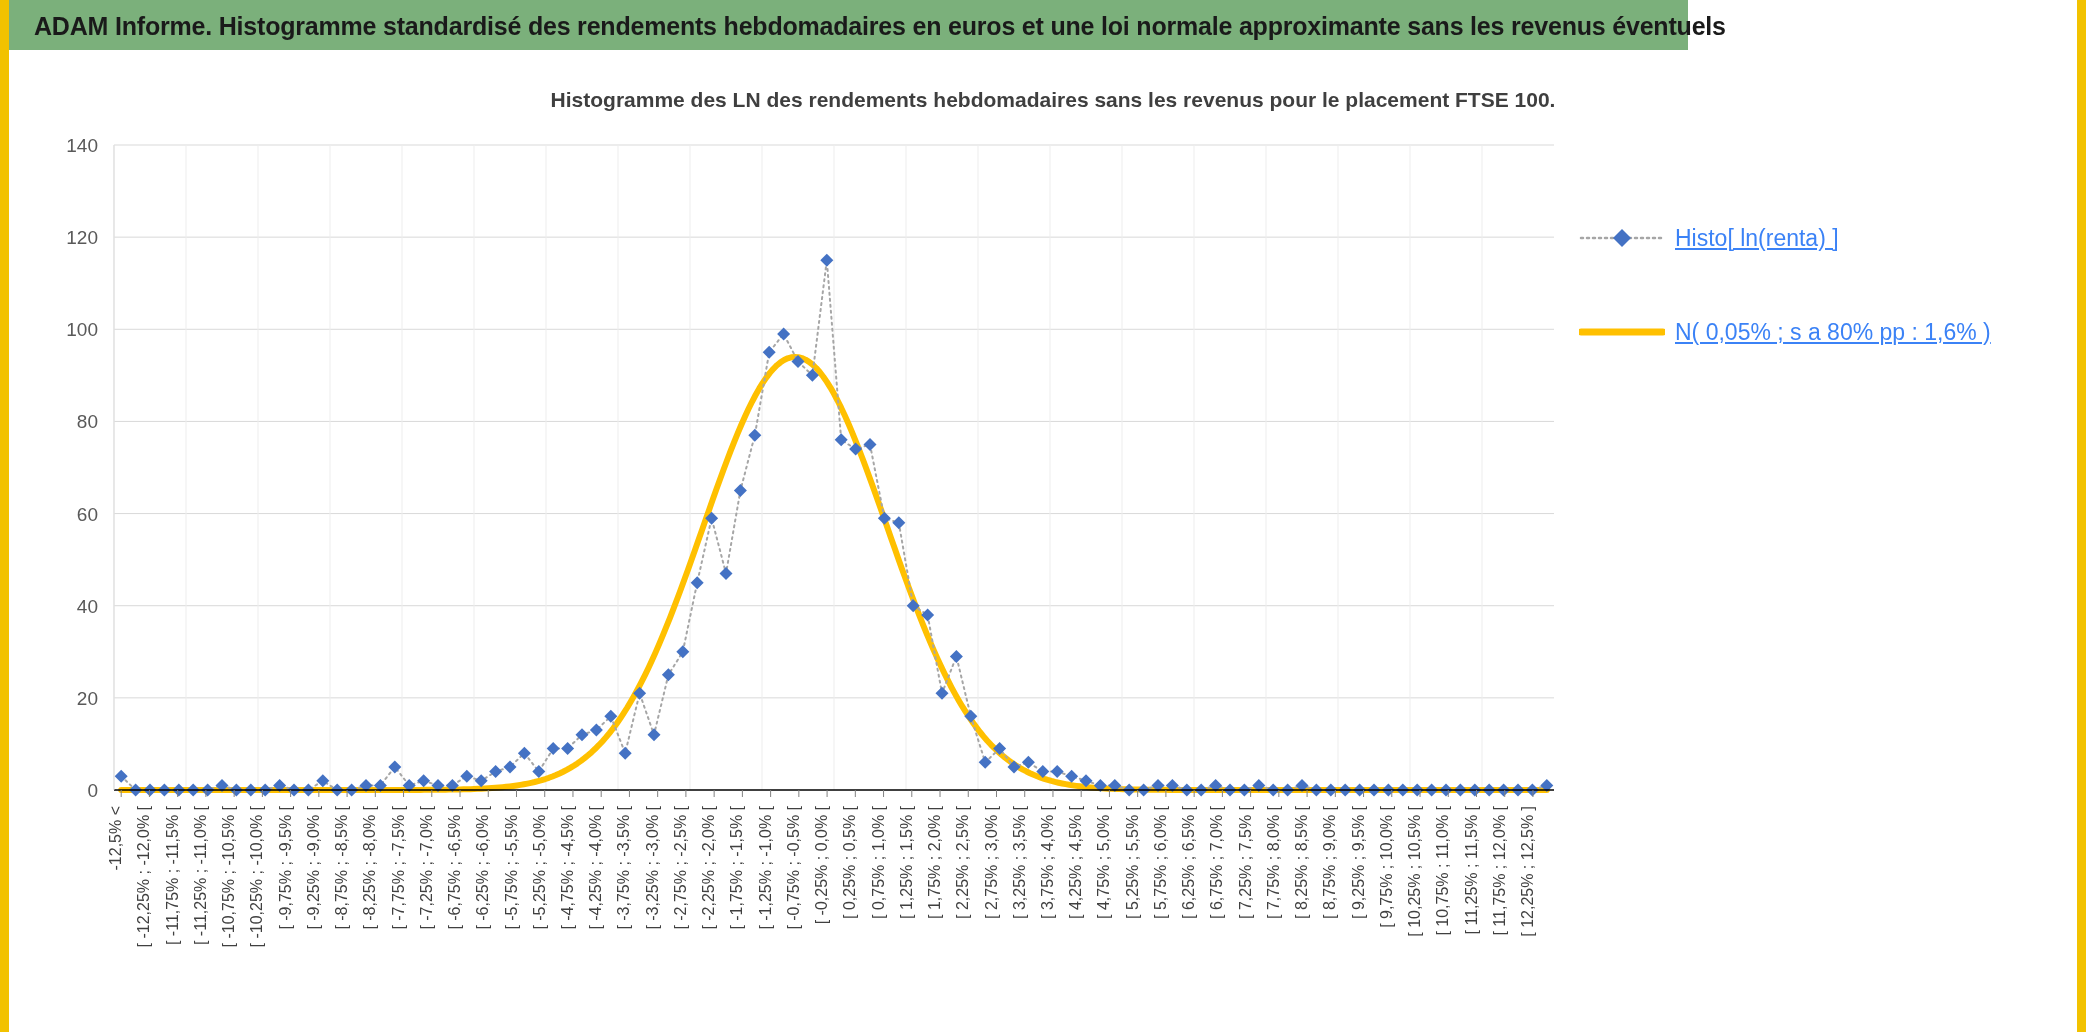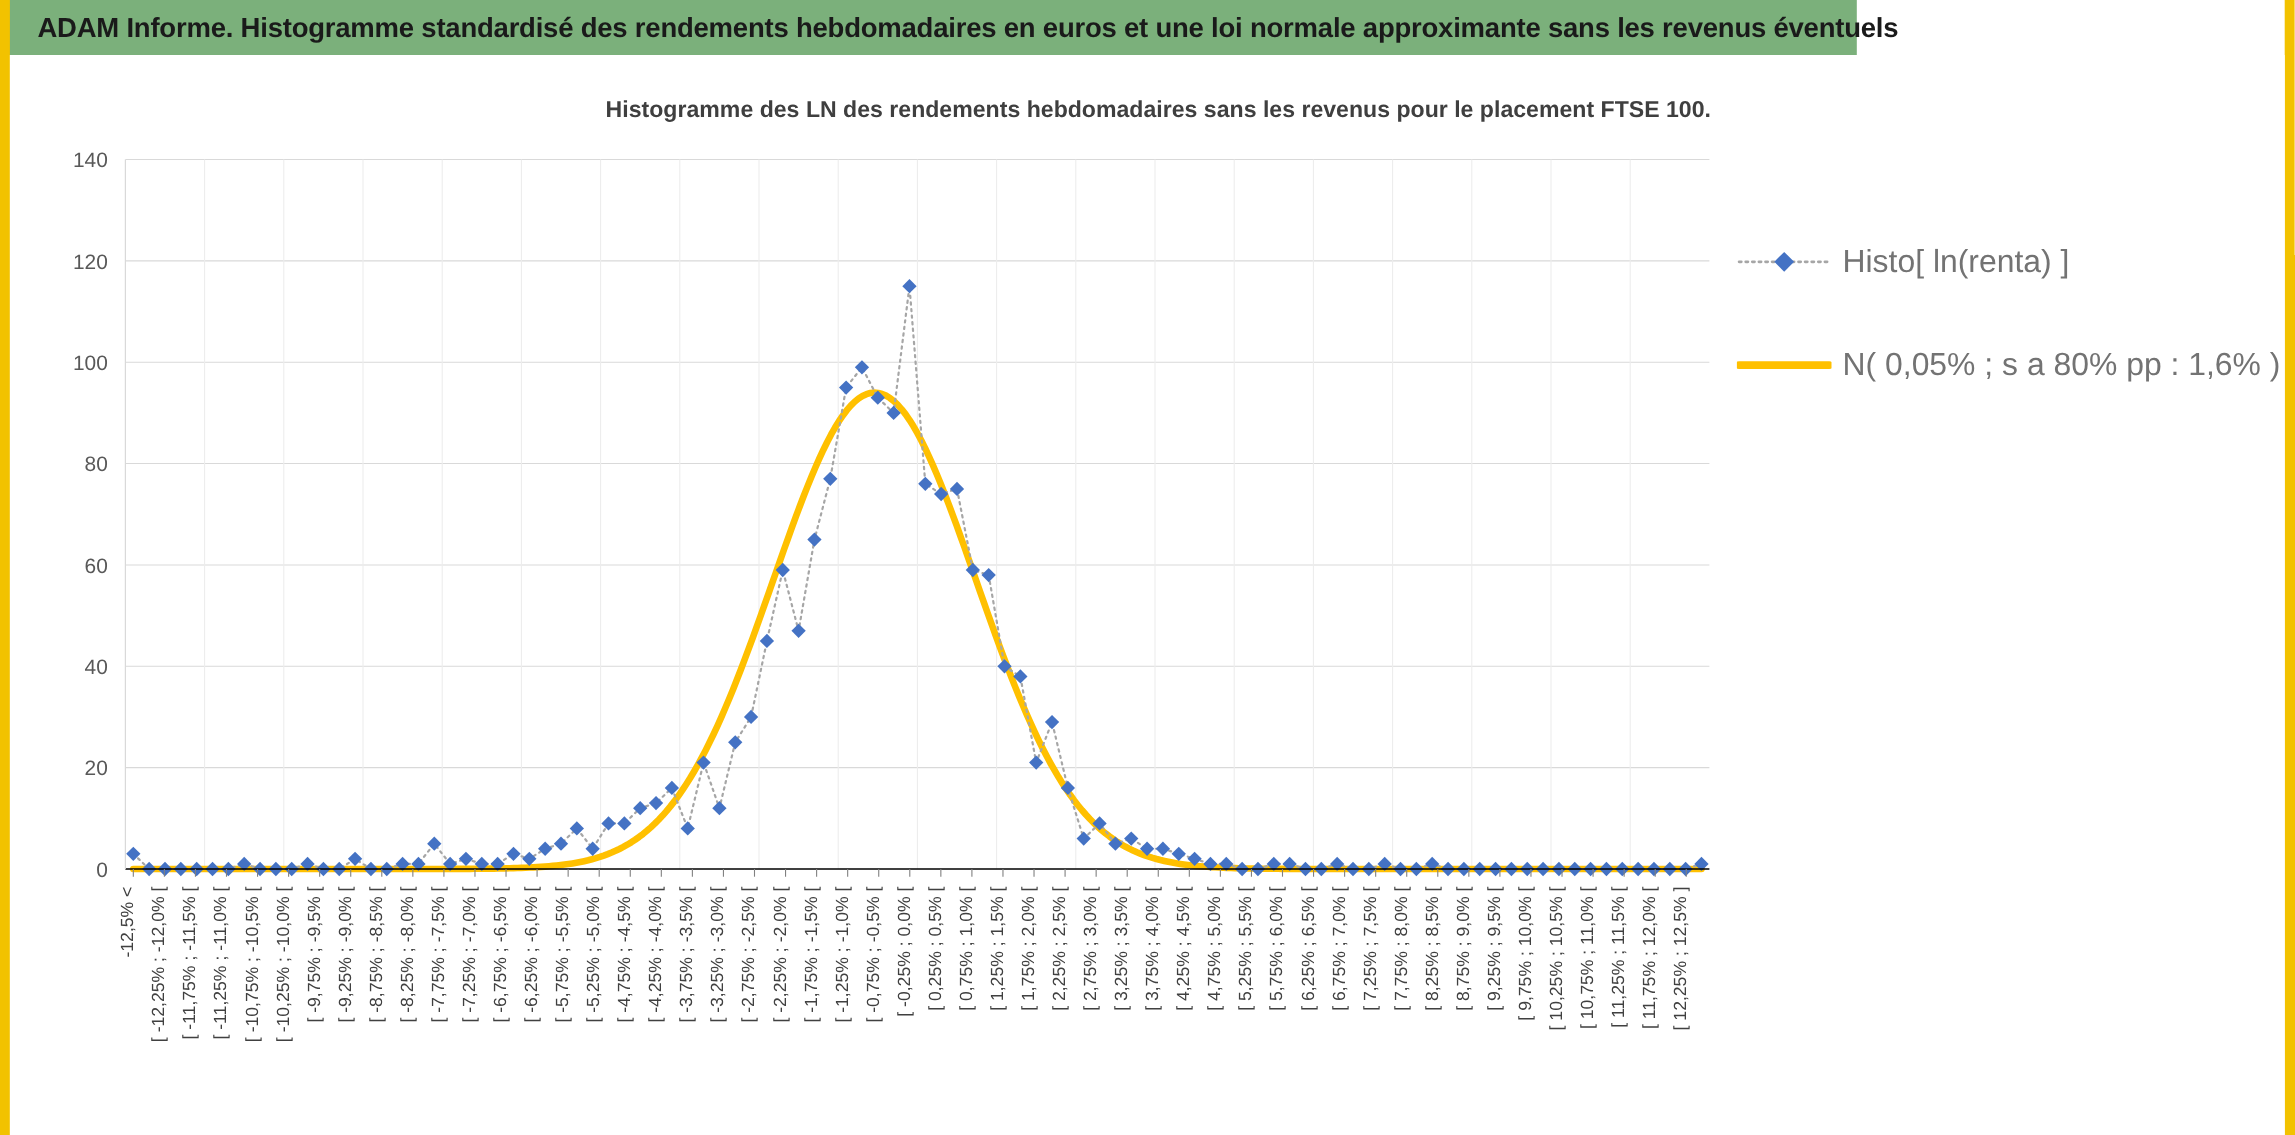--- a/index.html
+++ b/index.html
@@ -114,23 +114,24 @@
     left: 1570px;
     top: 160px;
     width: 460px;
   }
   .legend-row {
     display: flex;
     align-items: center;
     height: 56px;
   }
   .legend-label {
-    font-size: 29px;
-    color: #737373;
+    font-size: 23px;
+    color: #3b82f6;
     white-space: nowrap;
+    text-decoration: underline;
   }
   .legend-marker {
     width: 86px;
     height: 26px;
     position: relative;
     margin-right: 10px;
     flex: 0 0 86px;
   }
 </style>
 </head>

